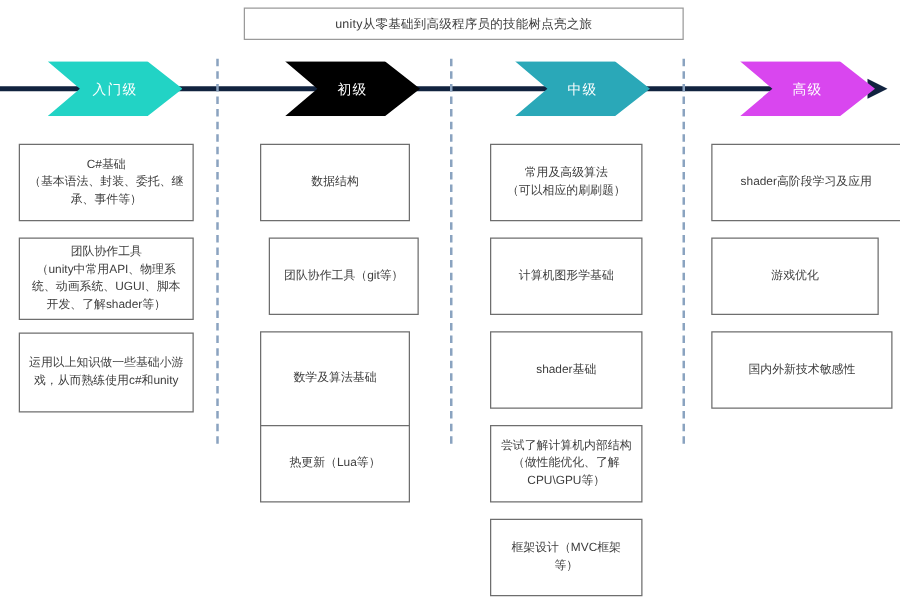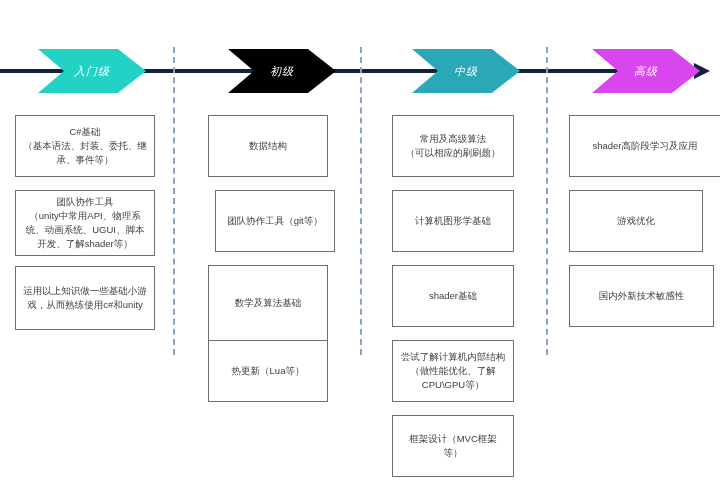--- a/index.html
+++ b/index.html
@@ -80,21 +80,20 @@
     align-items: center;
     justify-content: center;
     -webkit-clip-path: polygon(0% 0%, 74% 0%, 100% 50%, 74% 100%, 0% 100%, 24% 50%);
     clip-path: polygon(0% 0%, 74% 0%, 100% 50%, 74% 100%, 0% 100%, 24% 50%);
   }
   .chevron-label {
     font-size: 11px;
     color: #ffffff;
     letter-spacing: 1px;
     white-space: nowrap;
-    font-style: italic;
   }
 
   
   .node {
     position: absolute;
     border: 1px solid #6e6e6e;
     background: #ffffff;
     box-sizing: border-box;
     display: flex;
     align-items: center;
@@ -107,20 +106,23 @@
     line-height: 14px;
     color: #3d3d3d;
     white-space: pre-line;
   }
 </style>
 </head>
 <body>
 
 <div id="canvas">
 
+  <div class="title-box">
+    <span class="title-text">unity从零基础到高级程序员的技能树点亮之旅</span>
+  </div>
 
   <div class="axis-line"></div>
   <div class="axis-head"></div>
 
   <div id="dividers">
       <div class="divider" style="left: 173px;"></div>
       <div class="divider" style="left: 360px;"></div>
       <div class="divider" style="left: 546px;"></div>
     </div>
 

